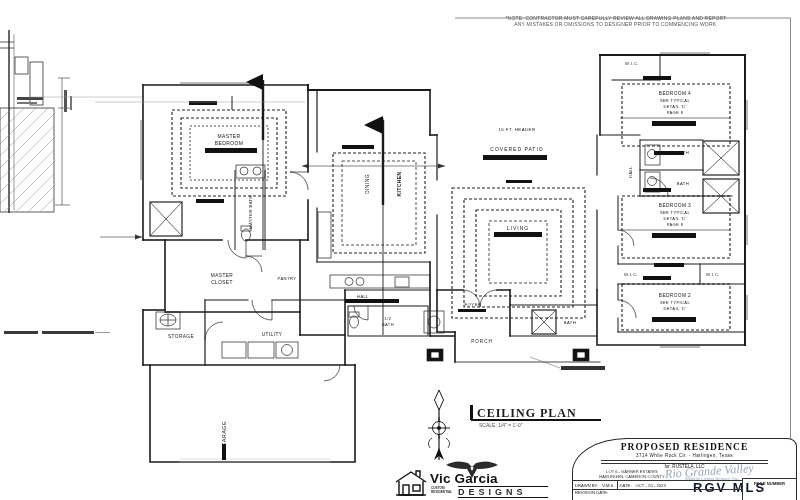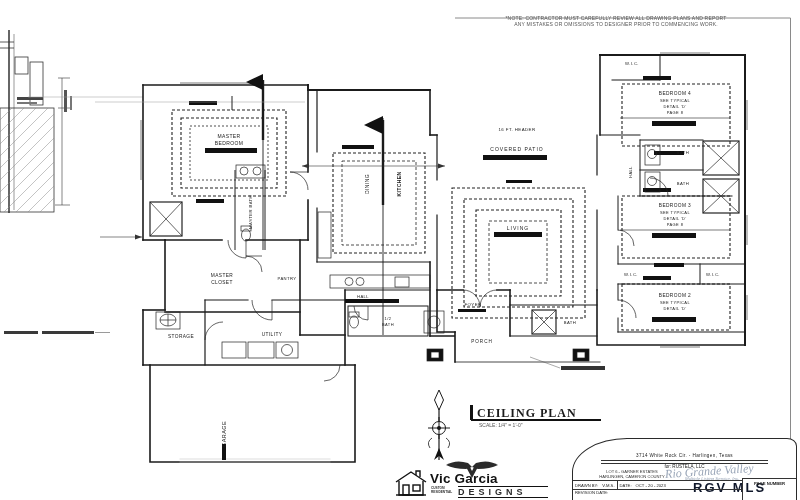--- a/index.html
+++ b/index.html
@@ -306,20 +306,21 @@
     <text x="479" y="427" font-size="5" fill="#555">SCALE: 1/4" = 1'-0"</text>
   </g>
 </svg>
 
 <div class="abs note">
   <div>*NOTE: CONTRACTOR MUST CAREFULLY REVIEW ALL DRAWING PLANS AND REPORT</div>
   <div>ANY MISTAKES OR OMISSIONS TO DESIGNER PRIOR TO COMMENCING WORK.</div>
 </div>
 
 <div class="abs title-block">
+  <div class="abs tb-title">PROPOSED RESIDENCE</div>
   <div class="abs tb-addr">3714 White Rock Cir. - Harlingen, Texas</div>
   <div class="abs tb-rule"></div>
   <div class="abs tb-client">for: RUSTELA, LLC</div>
   <div class="abs tb-prop">
     <div>LOT 6 - GARNER ESTATES</div>
     <div>HARLINGEN, CAMERON COUNTY</div>
   </div>
   <div class="abs wm-script">Rio Grande Valley</div>
   <div class="abs wm-sub">Multiple Listing Service, Inc.</div>
   <div class="abs wm-big">RGV MLS</div>

